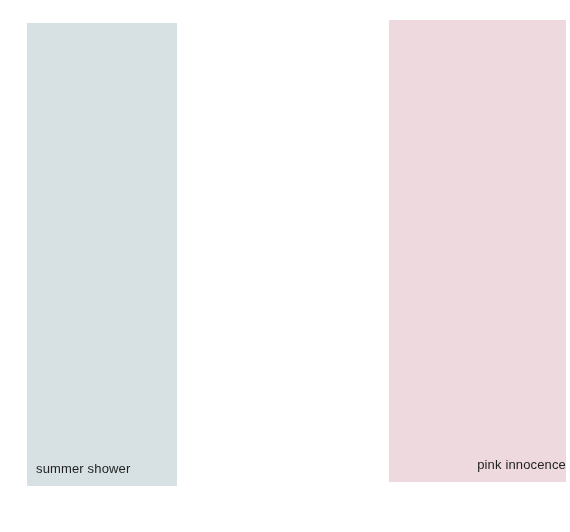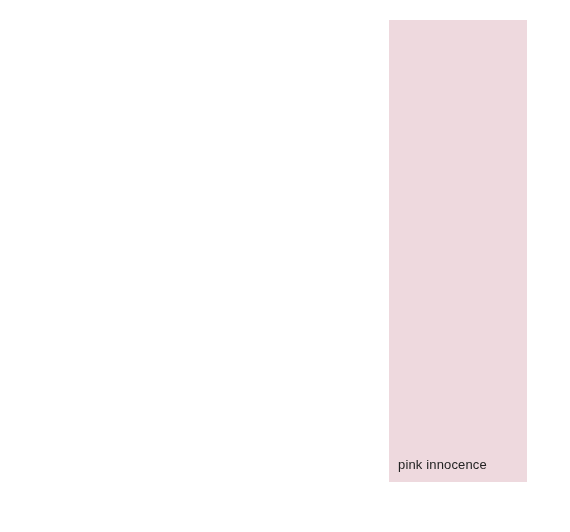--- a/index.html
+++ b/index.html
@@ -67,27 +67,32 @@
   }
 
   
   #card-1 { left: 18px;  top: 15px; width: 167px; height: 490px; }
   #card-1 .chip-swatch { left: 9px; top: 8px; width: 150px; height: 463px; }
 
   #card-2 { left: 205px; top: 12px; width: 158px; height: 490px; }
   #card-2 .chip-swatch { left: 9px; top: 8px; width: 141px; height: 463px; }
 
   #card-3 { left: 385px; top: 13px; width: 160px; height: 492px; }
-  #card-3 .chip-swatch { left: 4px; top: 7px; width: 138px; height: 462px; }
+  #card-3 .chip-swatch { left: 4px; top: 7px; width: 177px; height: 462px; text-align: right; }
 </style>
 </head>
 <body style="background: rgb(255, 255, 255);">
 
 <div id="stage" style="background: rgb(255, 255, 255);">
 
+  <div class="chip-card" id="card-1" style="background: rgb(255, 255, 255);">
+    <div class="chip-swatch" style="background-color: rgb(215, 224, 227);">
+      <div class="chip-label" style="color: rgb(35, 35, 35);">summer shower</div>
+    </div>
+  </div>
 
 
   <div class="chip-card" id="card-3" style="background: rgb(255, 255, 255);">
     <div class="chip-swatch" style="background-color: rgb(238, 217, 222);">
       <div class="chip-label" style="color: rgb(35, 35, 35);">pink innocence</div>
     </div>
   </div>
 
 </div>
 

